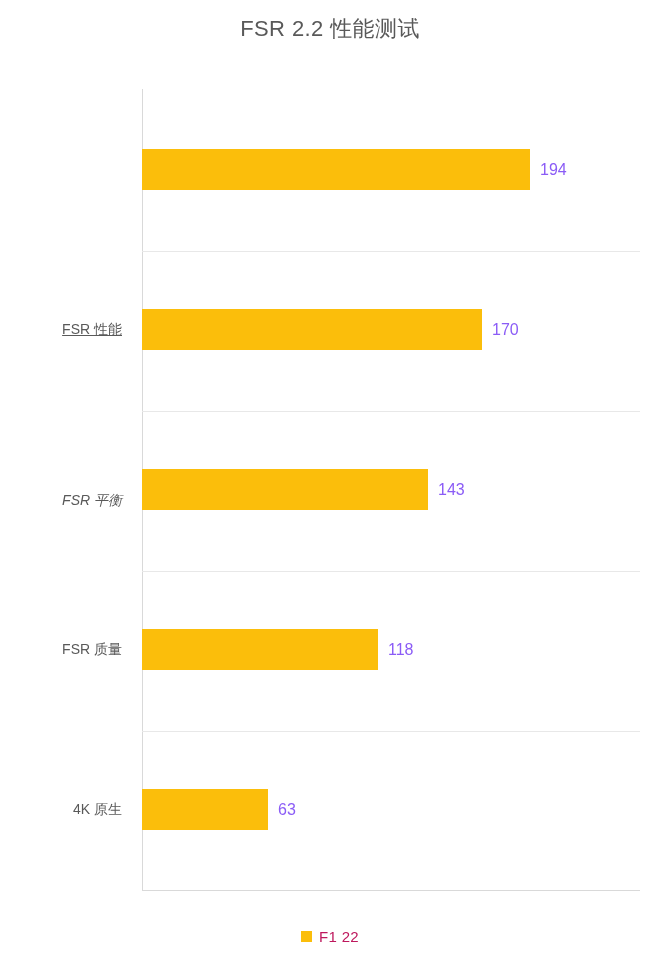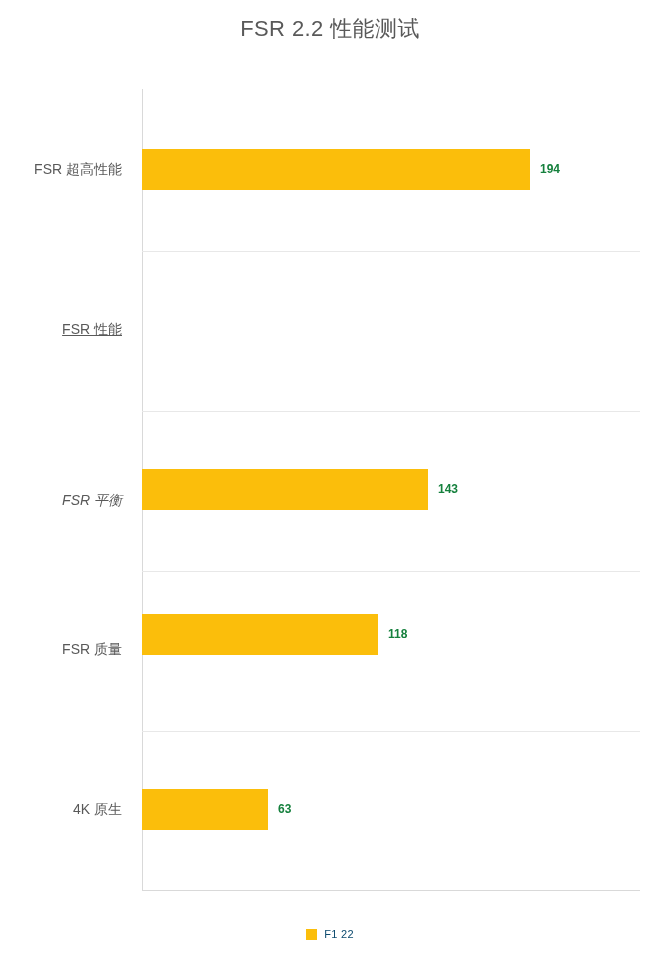--- a/index.html
+++ b/index.html
@@ -90,24 +90,23 @@
     left: 0;
     top: 60px;
     height: 41px;
     background: #fbbe0b;
   }
   .bar-value {
     position: absolute;
     top: 60px;
     height: 41px;
     line-height: 41px;
-    font-size: 12px;
-    color: #15803d;
+    font-size: 16px;
+    color: #8b5cf6;
     white-space: nowrap;
-    font-weight: bold;
   }
 
   .axis-labels {
     position: absolute;
     left: 0;
     top: 89px;
     width: 132px;
     height: 802px;
   }
   .axis-label-item {
@@ -131,63 +130,66 @@
     align-items: center;
     gap: 7px;
   }
   .legend-swatch {
     width: 11px;
     height: 11px;
     background: #fbbe0b;
     display: inline-block;
   }
   .legend-label {
-    font-size: 11px;
-    color: #0c4a6e;
+    font-size: 15px;
+    color: #be185d;
     letter-spacing: 0.3px;
   }
 </style>
 </head>
 <body>
 
 <div id="chart-root">
 
   <div class="title-block">
     <div class="chart-title">FSR 2.2 性能测试</div>
   </div>
 
   <div class="axis-labels">
-    <div class="axis-label-item" style="top:60px;">FSR 超高性能</div>
     <div class="axis-label-item" style="top:220px;text-decoration:underline;">FSR 性能</div>
     <div class="axis-label-item" style="top:391px;font-style:italic;">FSR 平衡</div>
     <div class="axis-label-item" style="top:540px;">FSR 质量</div>
     <div class="axis-label-item" style="top:700px;">4K 原生</div>
   </div>
 
   <div class="plot-area">
     <div class="axis-line-y"></div>
     <div class="axis-line-x"></div>
 
     <div class="gridline" style="top:162px;"></div>
     <div class="gridline" style="top:322px;"></div>
     <div class="gridline" style="top:482px;"></div>
     <div class="gridline" style="top:642px;"></div>
 
     <div class="cat-row" style="top:0px;">
       <div class="bar" style="width: 388px; background: rgb(251, 190, 11);"></div>
       <div class="bar-value" style="left:398px;">194</div>
     </div>
 
+    <div class="cat-row" style="top:160px;">
+      <div class="bar" style="width: 340px; background: rgb(251, 190, 11);"></div>
+      <div class="bar-value" style="left:350px;">170</div>
+    </div>
 
     <div class="cat-row" style="top:320px;">
       <div class="bar" style="width: 286px; background: rgb(251, 190, 11);"></div>
       <div class="bar-value" style="left:296px;">143</div>
     </div>
 
-    <div class="cat-row" style="top:465px;">
+    <div class="cat-row" style="top:480px;">
       <div class="bar" style="width: 236px; background: rgb(251, 190, 11);"></div>
       <div class="bar-value" style="left:246px;">118</div>
     </div>
 
     <div class="cat-row" style="top:640px;">
       <div class="bar" style="width: 126px; background: rgb(251, 190, 11);"></div>
       <div class="bar-value" style="left:136px;">63</div>
     </div>
   </div>
 

